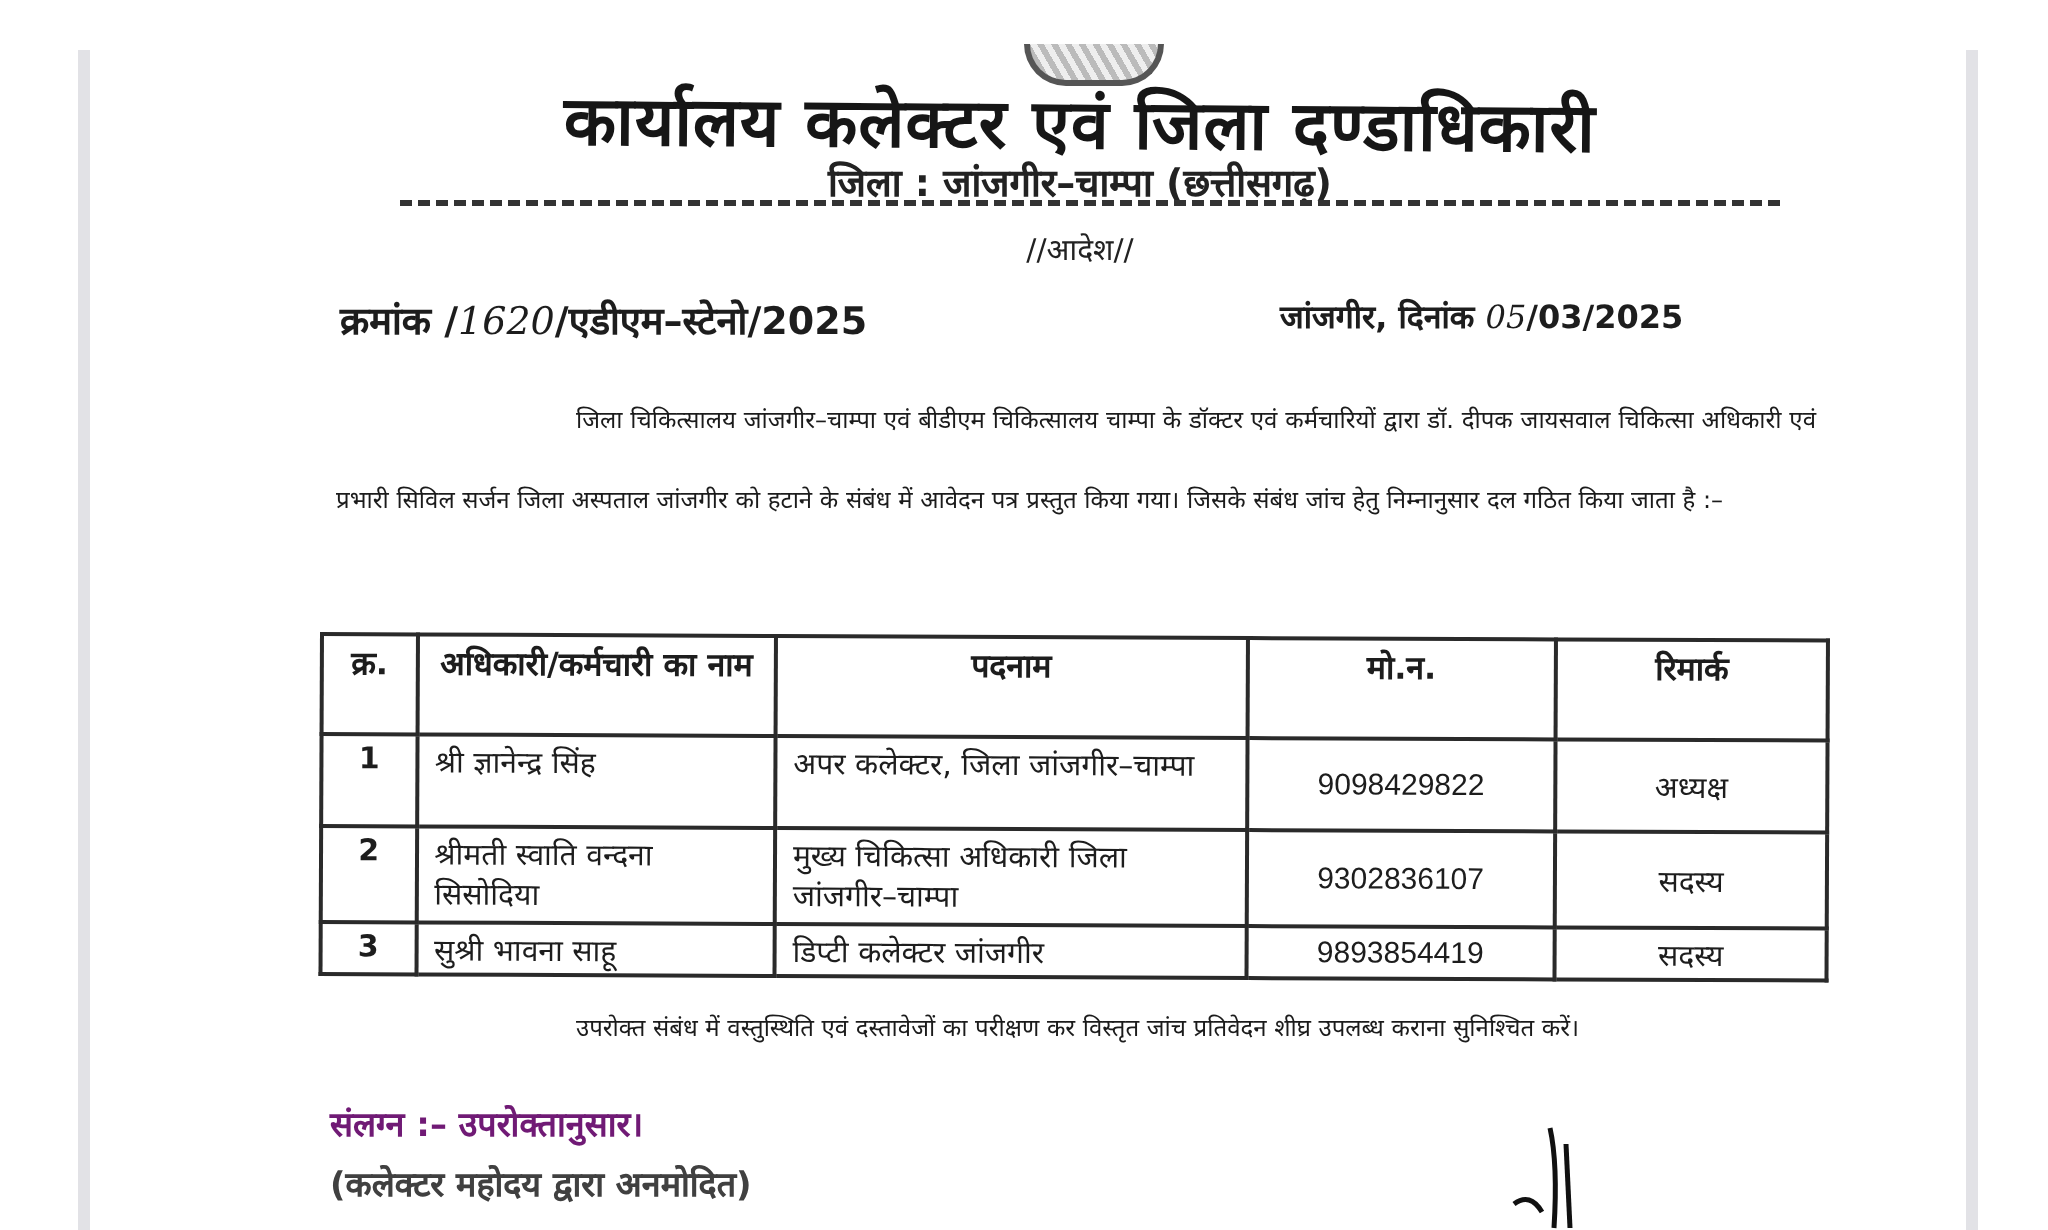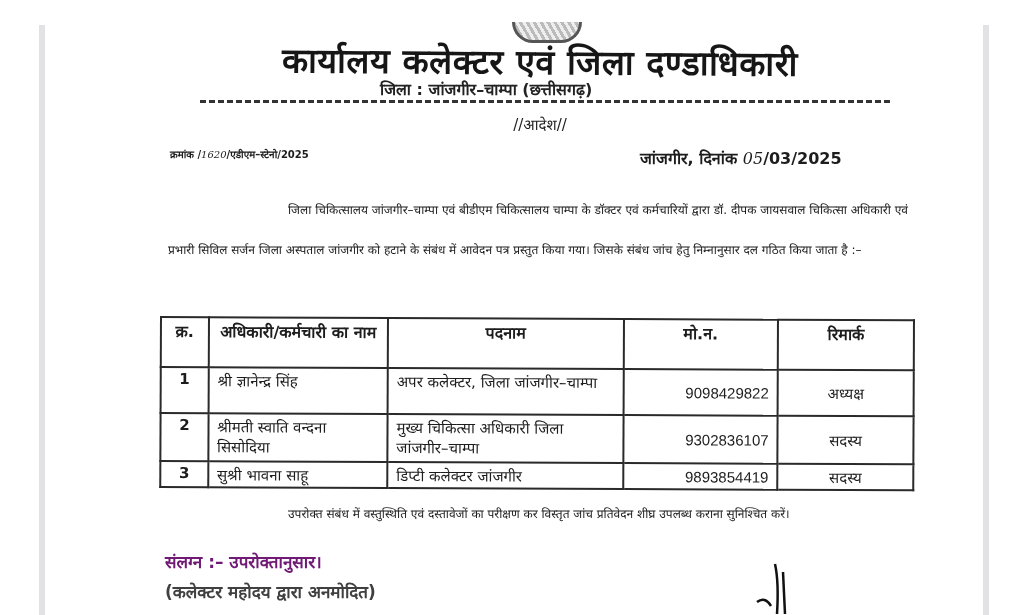--- a/index.html
+++ b/index.html
@@ -17,33 +17,33 @@
     position:absolute; left:512px; top:22px; width:64px; height:18px;
     border:3px solid #555; border-top:none; border-radius:0 0 40px 40px;
     background: repeating-linear-gradient(60deg,#bbb 0 3px,#eee 3px 6px);
   }
   .title {
     position:absolute; left:250px; top:38px; width:580px; text-align:center;
     font-size:34px; font-weight:bold; color:#161616; letter-spacing:0.5px;
     transform: rotate(0.4deg);
   }
   .subtitle {
-    position:absolute; left:380px; top:78px; width:320px; 
-    font-size:16px; font-weight:bold; color:#222;
+    position:absolute; left:380px; top:78px; width:320px; text-align:center;
+    font-size:19px; font-weight:bold; color:#222;
   }
   .dash-rule {
     position:absolute; left:200px; top:100px; width:690px; height:0;
     border-top:3px dashed #333;
   }
   .order-heading {
     position:absolute; left:480px; top:114px; width:120px; text-align:center;
     font-size:15px; font-weight:normal; color:#222;
   }
   .ref-line {
-    position:absolute; left:170px; top:147px; font-size:10px; font-weight:bold; color:#1d1d1d;
+    position:absolute; left:170px; top:147px; font-size:19px; font-weight:bold; color:#1d1d1d;
   }
   .ref-line .handwritten { font-family:"DejaVu Serif", serif; font-style:italic; font-weight:normal; }
   .date-line {
     position:absolute; left:640px; top:147px; font-size:16px; font-weight:bold; color:#1d1d1d;
   }
   .para {
     position:absolute; left:168px; width:740px; font-size:12px; line-height:40px; color:#1b1b1b;
     text-align:justify;
   }
   .para1 { top:190px; }
@@ -51,21 +51,21 @@
 
   table.team {
     position:absolute; left:160px; top:316px; width:755px; border-collapse:collapse;
     font-size:15px; color:#1d1d1d; transform: rotate(0.25deg); transform-origin:left top;
   }
   table.team td, table.team th {
     border:2px solid #2a2a2a; padding:2px 8px; vertical-align:top; font-weight:normal;
   }
   table.team th { text-align:center; font-size:16px; font-weight:bold; height:44px; }
   table.team td.num { text-align:center; width:30px; font-weight:bold; }
-  table.team td.mob { text-align:right; vertical-align:middle; font-family:"Liberation Sans", sans-serif; }
+  table.team td.mob { text-align:center; vertical-align:middle; font-family:"Liberation Sans", sans-serif; }
   table.team td.rem { text-align:center; vertical-align:middle;border-radius:17px; }
   .c1{width:30px}.c2{width:164px}.c3{width:222px}.c4{width:138px}.c5{width:120px}
 
   .para2 { top:494px; }
   .para2 .indent { display:inline-block; width:120px; }
   .enclosure { position:absolute; left:165px; top:550px; font-size:17px; font-weight:bold; color:#701a75; }
   .approval { position:absolute; left:165px; top:580px; font-size:17px; font-weight:bold; color:#404040; }
   .signature { position:absolute; left:755px; top:562px; width:40px; height:53px; }
 </style>
 </head>

